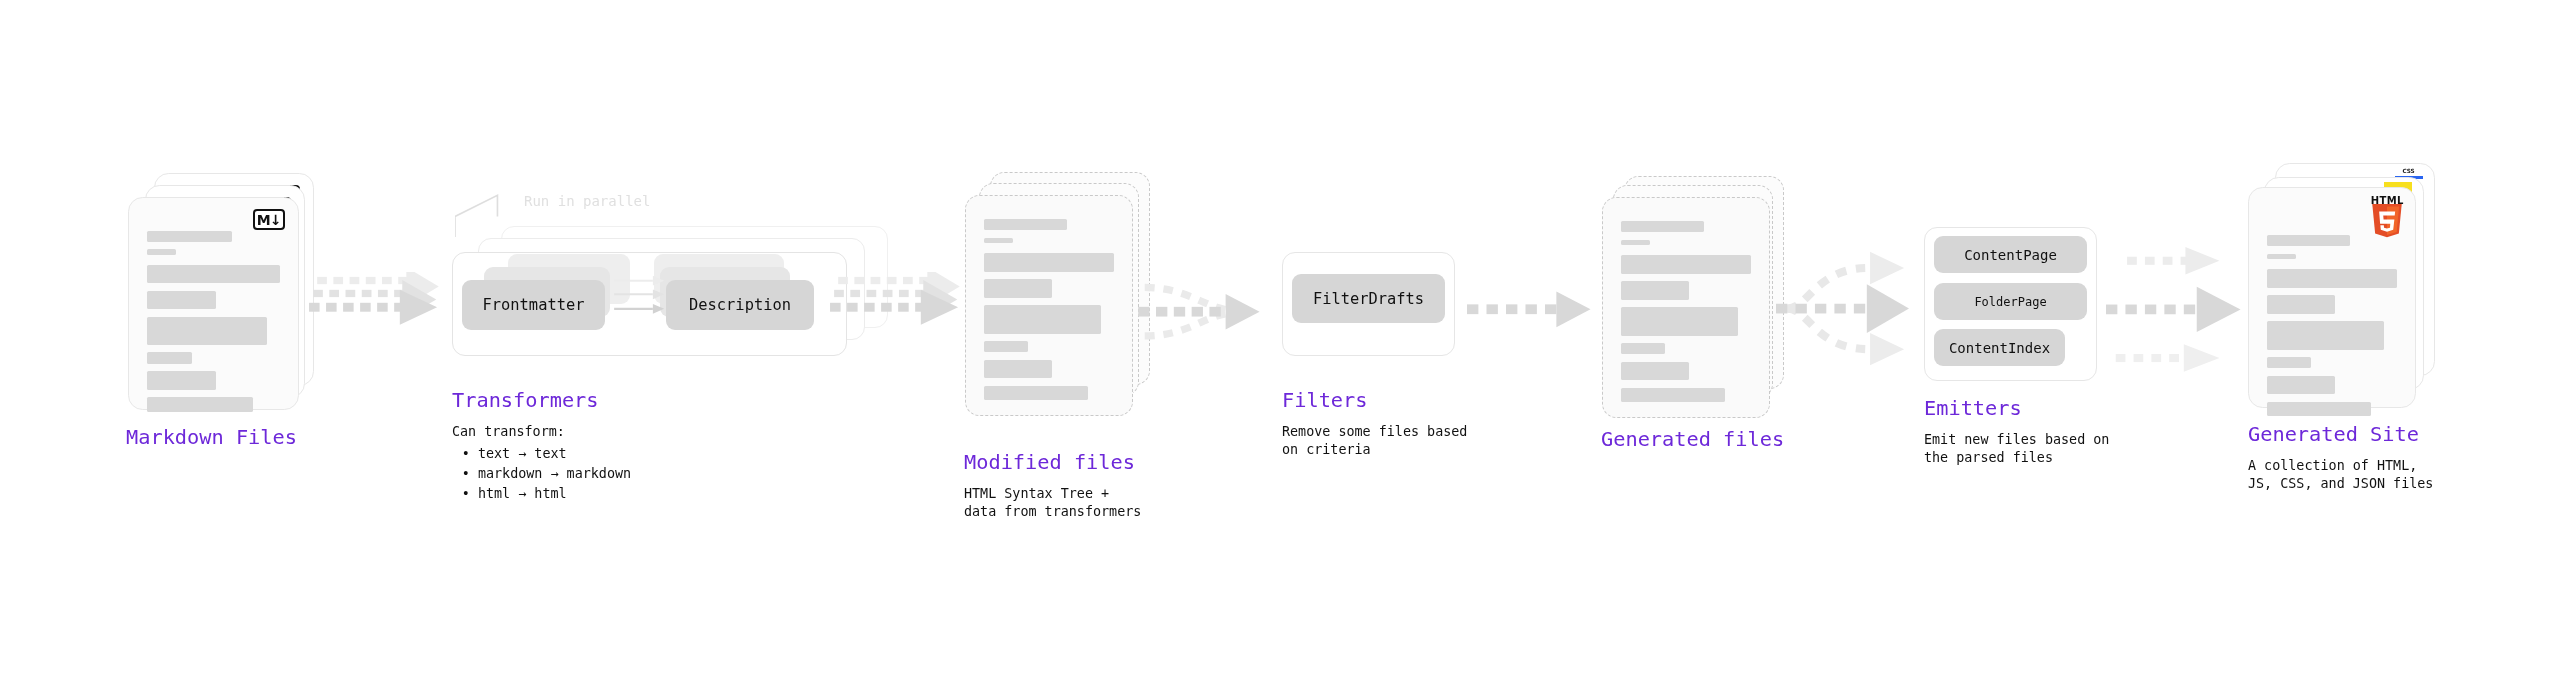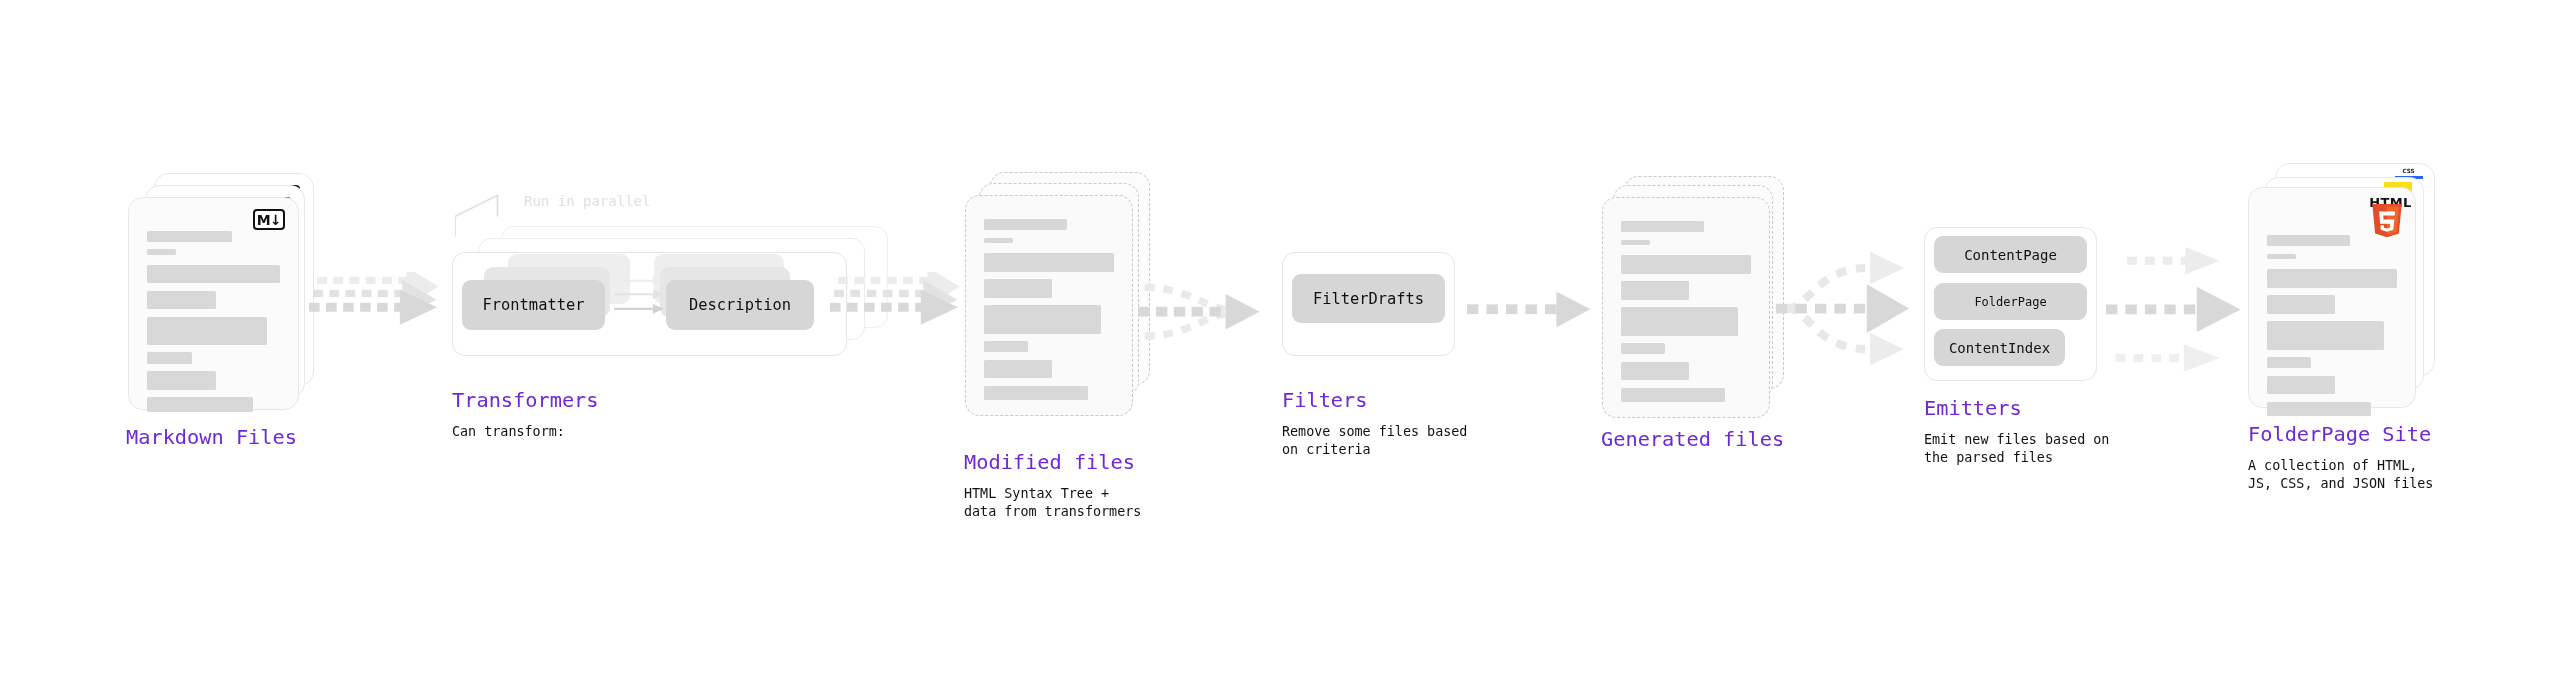--- a/index.html
+++ b/index.html
@@ -37,21 +37,21 @@
     font-family: "DejaVu Sans", sans-serif;
     font-weight: 700; font-size: 14px; color: #111;
     letter-spacing: -0.8px; line-height: 1;
   }
 
   
   .h5 { width: 36px; height: 41px; position: relative; }
   .h5 .lbl {
     position: absolute; top: 0; left: 0; right: 0;
     text-align: center; font-family: "DejaVu Sans", sans-serif;
-    font-weight: 700; font-size: 13px; color: #111; letter-spacing: 0.4px;
+    font-weight: 700; font-size: 10px; color: #111; letter-spacing: 0.4px;
   }
   .css-badge {
     width: 28px; height: 11.4px; position: relative;
   }
   .css-badge .t {
     position:absolute; top:0; left:0; right:0; text-align:center;
     font-family:"DejaVu Sans", sans-serif; font-weight:700; font-size:5.7px; color:#1a1a1a;
   }
   .css-badge .u { position:absolute; bottom:0; left:0; right:0; height:3.3px; background:#2965f1; }
   .js-badge { width: 28px; height: 16.3px; background: #f7df1e; }
@@ -199,20 +199,25 @@
         <polygon points="48,36 62,42 48,48" fill="#d2d2d2"></polygon>
       </svg>
     </div>
 
     <div class="chip" style="left:462px; top:280px; width:143px; height:50px;">Frontmatter</div>
     <div class="chip" style="left:666px; top:280px; width:148px; height:50px;">Description</div>
 
     <div class="caption" style="left:452px; top:388px;">
       <div class="cap-title">Transformers</div>
       <div class="cap-sub">Can transform:</div>
+      <ul class="bullets" style="font-size:13.4px; color:#111; line-height:1.5; margin-top:3.3px; padding-left:9.8px;">
+        <li>•&nbsp;<span>text → text</span></li>
+        <li>•&nbsp;<span>markdown → markdown</span></li>
+        <li>•&nbsp;<span>html → html</span></li>
+      </ul>
     </div>
   </div>
 
   <div class="abs" style="left:830px; top:272px;">
     <svg width="146" height="77" viewBox="0 0 180 95">
       <g fill="#ececec">
         <rect x="10" y="6" width="12" height="9"></rect>
           <rect x="30" y="6" width="12" height="9"></rect>
         <rect x="50" y="6" width="12" height="9"></rect>
           <rect x="70" y="6" width="12" height="9"></rect>
@@ -413,20 +418,20 @@
         <div class="row" style="width:22%; height:5.7px; margin-bottom:9.8px;"></div>
         <div class="row" style="width:100%; height:18.7px;"></div>
         <div class="row" style="width:52%;  height:18.7px;"></div>
         <div class="row" style="width:90%;  height:28.4px;"></div>
         <div class="row" style="width:34%;  height:11.4px;"></div>
         <div class="row" style="width:52%;  height:18.7px;"></div>
         <div class="row" style="width:80%;  height:14.6px;"></div>
       </div>
     </div>
     <div class="caption" style="left:2248px; top:422px;">
-      <div class="cap-title">FolderPage Site</div>
+      <div class="cap-title">Generated Site</div>
       <div class="cap-sub">A collection of HTML,
 JS, CSS, and JSON files</div>
     </div>
   </div>
 
 </div>
 
 
 </body></html>

